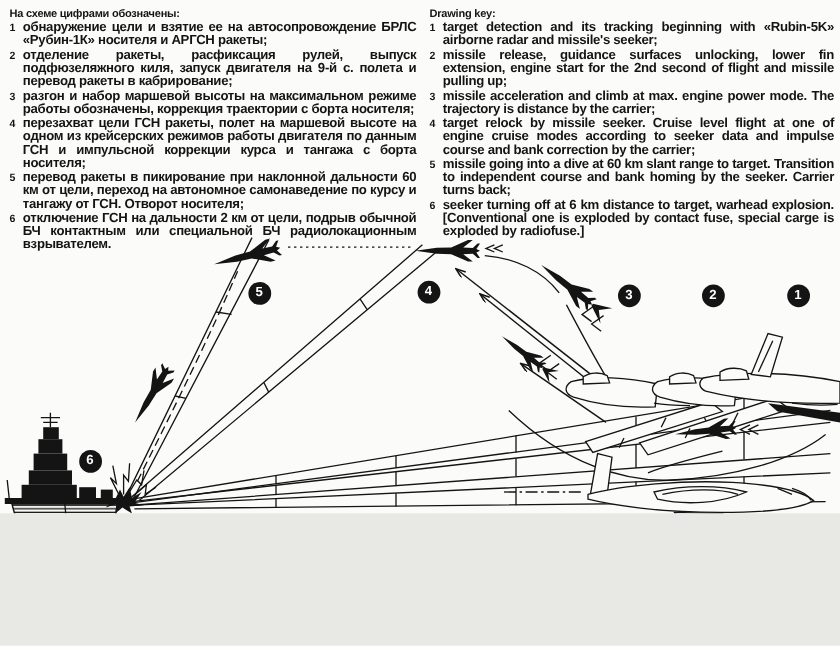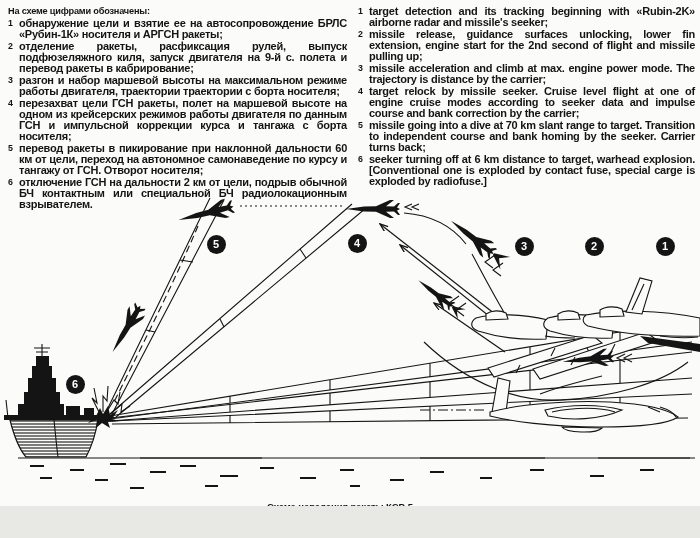--- a/index.html
+++ b/index.html
@@ -1,17 +1,17 @@
 <!DOCTYPE html>
 <html><head>
 <meta charset="utf-8">
 <style>
   html,body{margin:0;padding:0;background:#e8e8e4;}
   .page{
-    position:relative;width:700px;height:506px;margin:0 auto;
+    position:relative;width:700px;height:428px;margin:0 auto;
     background:#fbfbf9;color:#141414;overflow:hidden;
     font-family:"Liberation Sans","DejaVu Sans",sans-serif;
   }
   .key{position:absolute;top:6px;}
   .key-left{left:8px;width:339px;}
   .key-right{left:358px;width:337px;}
   .key-heading{font-size:9.2px;font-weight:bold;margin-bottom:2px;letter-spacing:-0.2px;}
   .key-item{display:flex;margin-bottom:1px;}
   .key-item .num{flex:0 0 11px;font-size:8.8px;font-weight:bold;letter-spacing:-0.2px;}
   .key-item .txt{flex:1;font-size:11px;font-weight:bold;letter-spacing:-0.25px;line-height:11px;text-align:justify;}
@@ -38,56 +38,57 @@
     <div class="key-item">
       <span class="num">1</span>
       <span class="txt">обнаружение цели и взятие ее на автосопровождение БРЛС «Рубин-1К» носителя и АРГСН ракеты;</span>
     </div>
     <div class="key-item">
       <span class="num">2</span>
       <span class="txt">отделение ракеты, расфиксация рулей, выпуск подфюзеляжного киля, запуск двигателя на 9-й с. полета и перевод ракеты в кабрирование;</span>
     </div>
     <div class="key-item">
       <span class="num">3</span>
-      <span class="txt">разгон и набор маршевой высоты на максимальном режиме работы двигателя, траектории траектории с борта носителя;</span>
+      <span class="txt">разгон и набор маршевой высоты на максимальном режиме работы обозначены, коррекция траектории с борта носителя;</span>
     </div>
     <div class="key-item">
       <span class="num">4</span>
       <span class="txt">перезахват цели ГСН ракеты, полет на маршевой высоте на одном из крейсерских режимов работы двигателя по данным ГСН и импульсной коррекции курса и тангажа с борта носителя;</span>
     </div>
     <div class="key-item">
       <span class="num">5</span>
       <span class="txt">перевод ракеты в пикирование при наклонной дальности 60 км от цели, переход на автономное самонаведение по курсу и тангажу от ГСН. Отворот носителя;</span>
     </div>
     <div class="key-item">
       <span class="num">6</span>
       <span class="txt">отключение ГСН на дальности 2 км от цели, подрыв обычной БЧ контактным или специальной БЧ радиолокационным взрывателем.</span>
     </div>
   </div>
 
   <div class="key key-right">
+    <div class="key-heading">Drawing key:</div>
     <div class="key-item">
       <span class="num">1</span>
-      <span class="txt">target detection and its tracking beginning with «Rubin-2K» airborne radar and missile's seeker;</span>
+      <span class="txt">target detection and its tracking beginning with «Rubin-5K» airborne radar and missile's seeker;</span>
     </div>
     <div class="key-item">
       <span class="num">2</span>
       <span class="txt">missile release, guidance surfaces unlocking, lower fin extension, engine start for the 2nd second of flight and missile pulling up;</span>
     </div>
     <div class="key-item">
       <span class="num">3</span>
       <span class="txt">missile acceleration and climb at max. engine power mode. The trajectory is distance by the carrier;</span>
     </div>
     <div class="key-item">
       <span class="num">4</span>
       <span class="txt">target relock by missile seeker. Cruise level flight at one of engine cruise modes according to seeker data and impulse course and bank correction by the carrier;</span>
     </div>
     <div class="key-item">
       <span class="num">5</span>
-      <span class="txt">missile going into a dive at 70 km slant range to target. Transition to independent course and bank homing by the seeker. Carrier turns back;</span>
+      <span class="txt">missile going into a dive at 60 km slant range to target. Transition to independent course and bank homing by the seeker. Carrier turns back;</span>
     </div>
     <div class="key-item">
       <span class="num">6</span>
       <span class="txt">seeker turning off at 6 km distance to target, warhead explosion. [Conventional one is exploded by contact fuse, special carge is exploded by radiofuse.]</span>
     </div>
   </div>
 
   <svg class="diagram" width="700" height="538" viewBox="0 0 700 538">
     <defs>
       <marker id="ah" markerWidth="10" markerHeight="8" refX="9" refY="3" orient="auto" markerUnits="userSpaceOnUse">

